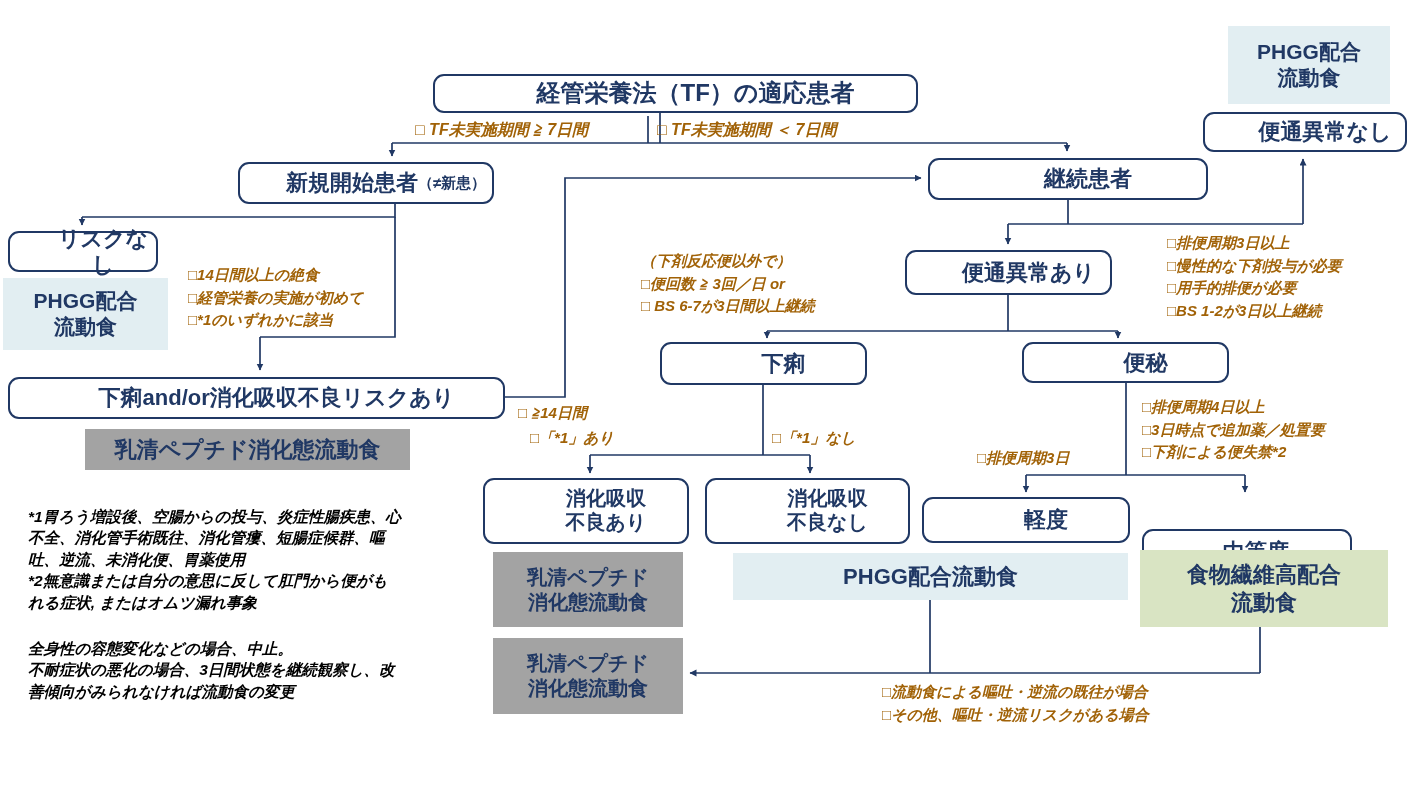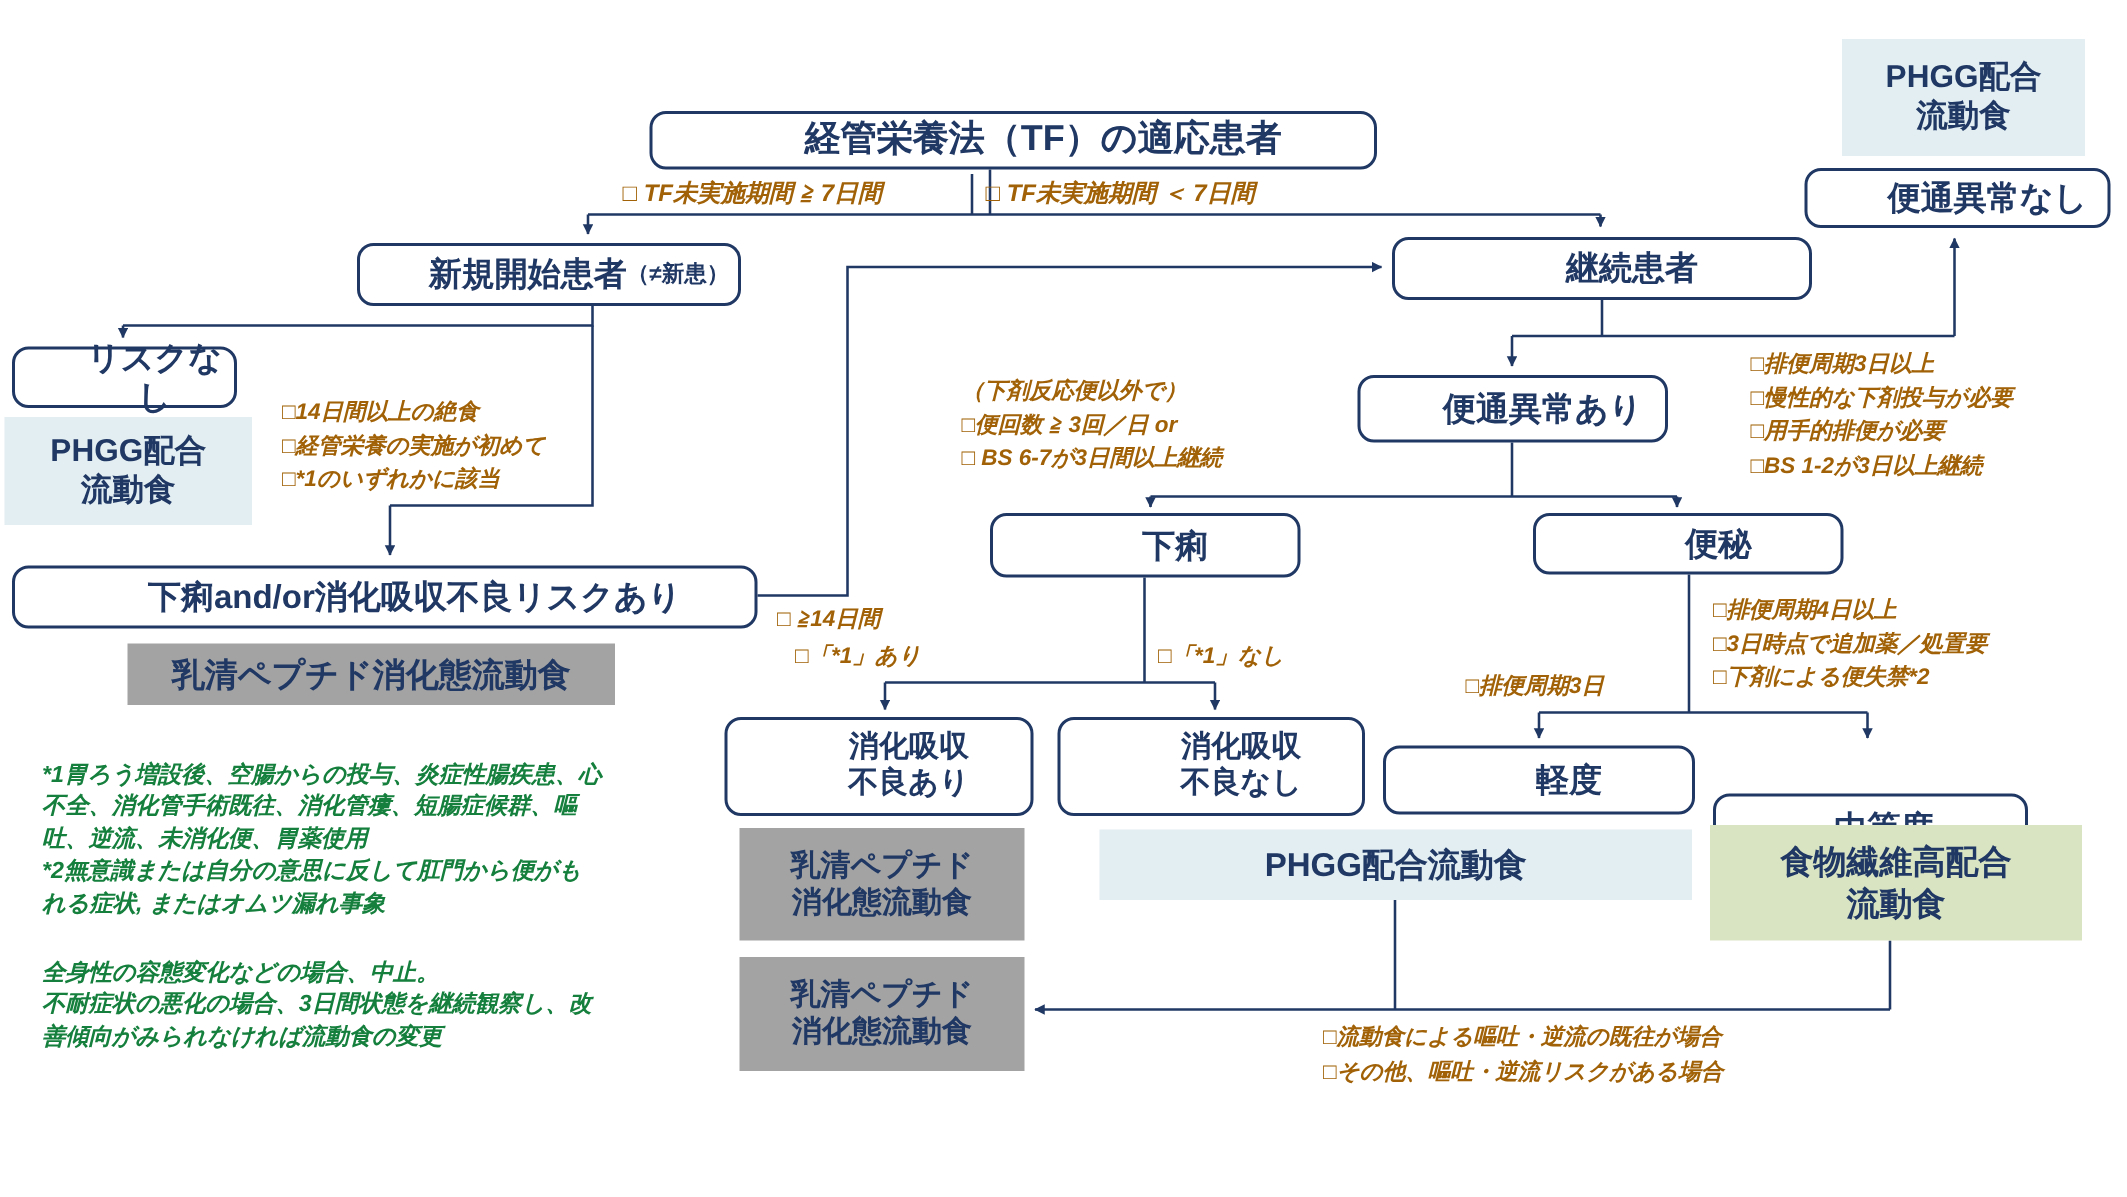--- a/index.html
+++ b/index.html
@@ -30,21 +30,21 @@
   .fill.peach { background:#a3a3a3; }
   .fill.green { background:#d9e4c3; }
 
   .cond {
     position:absolute; color:#a16207;
     font-style:italic; font-weight:bold;
     font-size:15px; line-height:1.5; white-space:nowrap;
   }
   .cond.big { font-size:16px; }
   .note {
-    position:absolute; color:#15803d;
+    position:absolute; color:#000000;
     font-style:italic; font-weight:bold;
     font-size:15.5px; line-height:1.38; white-space:pre-line;
   }
   .suffix { font-size:15px; font-weight:bold; }
 </style>
 </head>
 <body>
 
 <div class="canvas">
 

